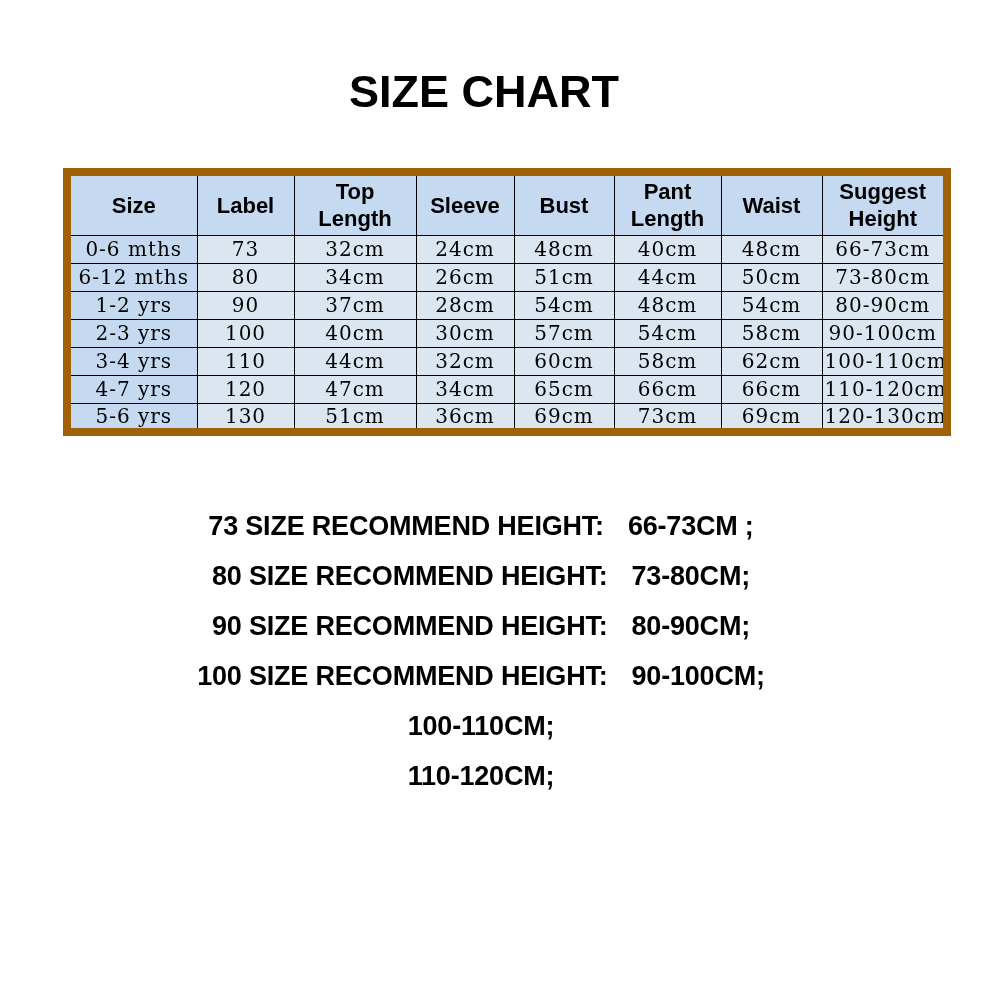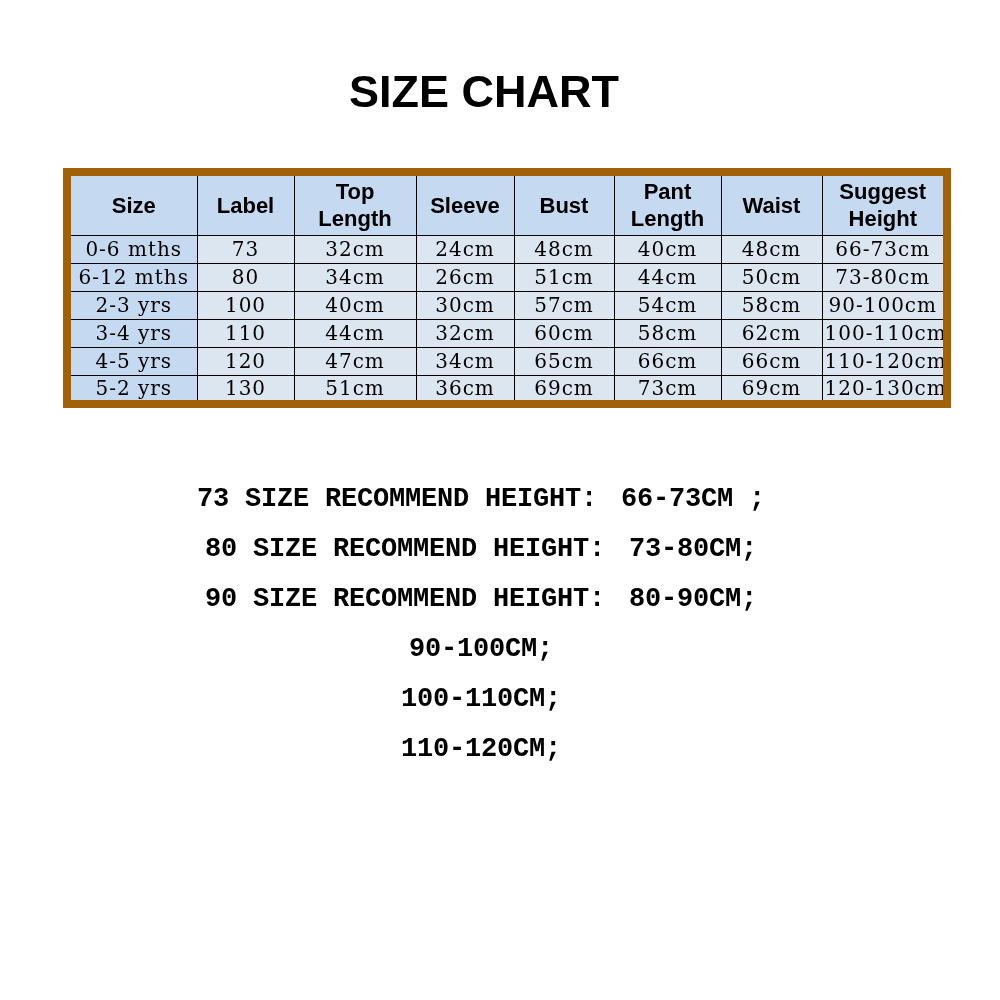--- a/index.html
+++ b/index.html
@@ -65,21 +65,21 @@
     height: 50px;
     display: flex;
     align-items: center;
     justify-content: center;
     gap: 24px;
     font-size: 27px;
     font-weight: bold;
     letter-spacing: -0.2px;
     transform: translateX(-19px);
   }
-  .rec-line span { white-space: pre; font-family: Liberation Mono, monospace; }
+  .rec-line span { white-space: pre; }
 </style>
 </head>
 <body>
 
 <div class="page">
 
   <h1 class="title">SIZE CHART</h1>
 
   <div class="table-wrap">
     <table class="size-chart">
@@ -120,51 +120,61 @@
             <td>6-12 mths</td>
             <td>80</td>
             <td>34cm</td>
             <td>26cm</td>
             <td>51cm</td>
             <td>44cm</td>
             <td>50cm</td>
             <td>73-80cm</td>
           </tr>
           <tr>
+            <td>1-2 yrs</td>
+            <td>90</td>
+            <td>37cm</td>
+            <td>28cm</td>
+            <td>54cm</td>
+            <td>48cm</td>
+            <td>54cm</td>
+            <td>80-90cm</td>
+          </tr>
+          <tr>
             <td>2-3 yrs</td>
             <td>100</td>
             <td>40cm</td>
             <td>30cm</td>
             <td>57cm</td>
             <td>54cm</td>
             <td>58cm</td>
             <td>90-100cm</td>
           </tr>
           <tr>
             <td>3-4 yrs</td>
             <td>110</td>
             <td>44cm</td>
             <td>32cm</td>
             <td>60cm</td>
             <td>58cm</td>
             <td>62cm</td>
             <td>100-110cm</td>
           </tr>
           <tr>
-            <td>4-5 yrs</td>
+            <td>4-7 yrs</td>
             <td>120</td>
             <td>47cm</td>
             <td>34cm</td>
             <td>65cm</td>
             <td>66cm</td>
             <td>66cm</td>
             <td>110-120cm</td>
           </tr>
           <tr>
-            <td>5-2 yrs</td>
+            <td>5-6 yrs</td>
             <td>130</td>
             <td>51cm</td>
             <td>36cm</td>
             <td>69cm</td>
             <td>73cm</td>
             <td>69cm</td>
             <td>120-130cm</td>
           </tr>
         </tbody>
     </table>
@@ -177,20 +187,21 @@
       </div>
       <div class="rec-line">
         <span>80 SIZE RECOMMEND HEIGHT:</span>
         <span>73-80CM;</span>
       </div>
       <div class="rec-line">
         <span>90 SIZE RECOMMEND HEIGHT:</span>
         <span>80-90CM;</span>
       </div>
       <div class="rec-line">
+        <span>100 SIZE RECOMMEND HEIGHT:</span>
         <span>90-100CM;</span>
       </div>
       <div class="rec-line">
         <span>100-110CM;</span>
       </div>
       <div class="rec-line">
         <span>110-120CM;</span>
       </div>
       <div class="rec-line">
       </div>

